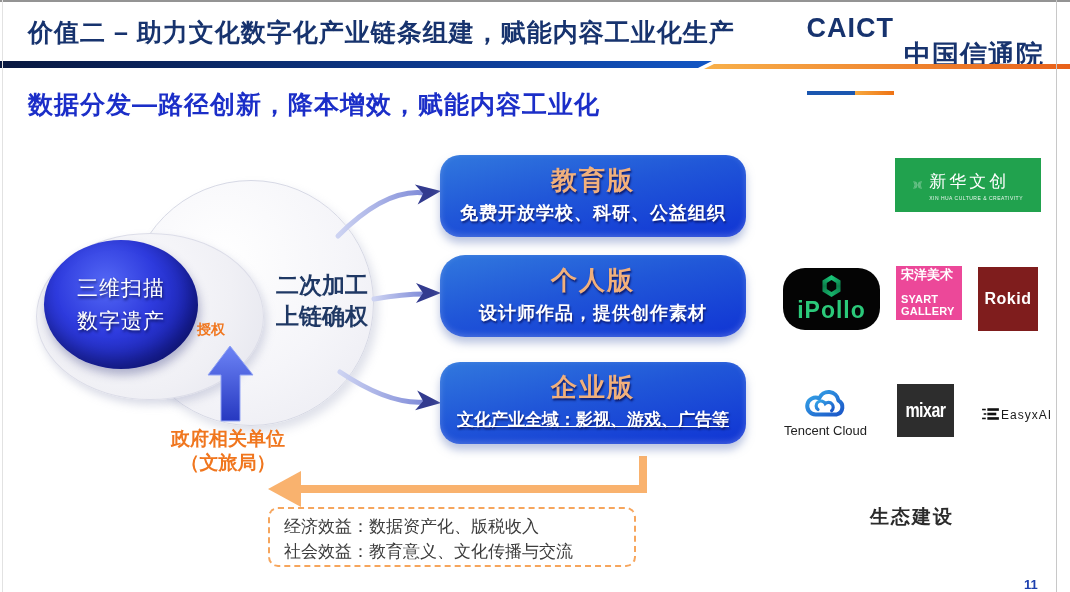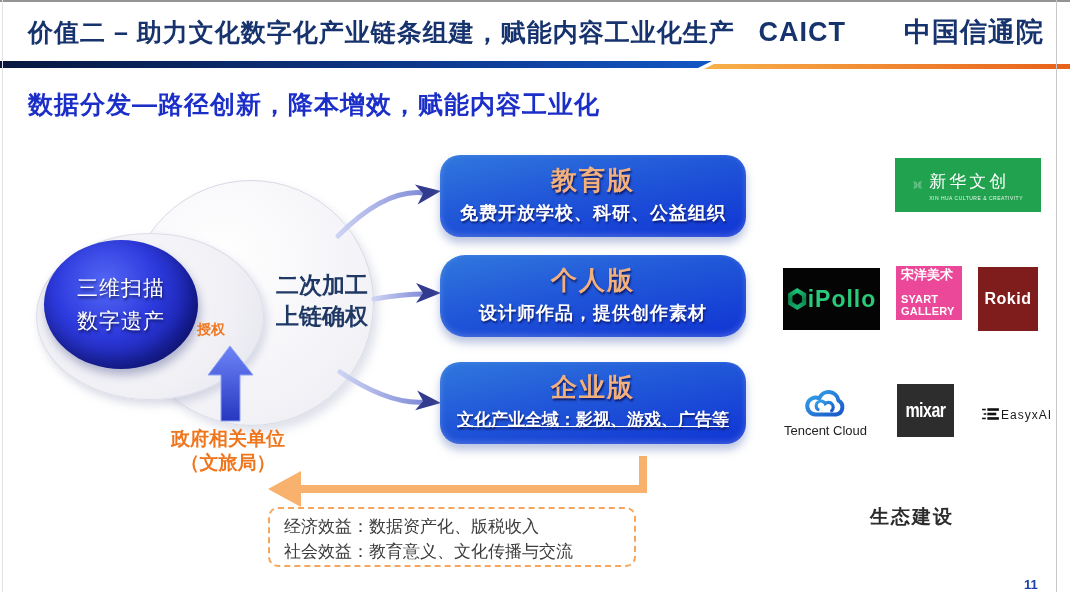--- a/index.html
+++ b/index.html
@@ -9,21 +9,21 @@
   .abs { position:absolute; }
 
   
   .frame-top   { left:0; top:0; width:1070px; height:2px; background:#949494; }
   .frame-right { left:1056px; top:0; width:1px; height:592px; background:#C8C8C8; }
   .frame-left  { left:2px; top:0; width:1px; height:592px; background:#E2E2E2; }
 
   
   .page-title { left:28px; top:16px; font-size:25px; font-weight:bold; color:#17336E; letter-spacing:1px; white-space:nowrap; }
   .brand { right:26px; top:14px; display:flex; align-items:center; gap:10px; }
-  .brand-acronym-wrap { display:flex; flex-direction:row;gap:48px; }
+  .brand-acronym-wrap { display:flex; flex-direction:column;gap:48px; }
   .brand-acronym { font-size:27px; font-weight:bold; color:#17336E; letter-spacing:1px; line-height:28px; }
   .brand-underline { display:flex; height:4px; margin-top:1px; }
   .brand-underline .u-blue { flex:1.25; background:#1B57B0; }
   .brand-underline .u-orange { flex:1; background:linear-gradient(90deg,#F7A93F,#EE7214); }
   .brand-name { font-size:27px; font-weight:bold; color:#17336E; letter-spacing:1px; }
 
   .divider-blue { left:0; top:61px; width:712px; height:7px;
     background:linear-gradient(90deg,#08173F,#0E3F9A 70%,#1256C4);
     clip-path:polygon(0 0,100% 0,calc(100% - 14px) 100%,0 100%); }
   .divider-orange { left:704px; top:64px; width:366px; height:5px;
@@ -66,21 +66,21 @@
 
   .eco-label { left:870px; top:504px; font-size:19px; font-weight:bold; color:#2B2B2B; letter-spacing:2px; }
   .page-number { left:1024px; top:557px; font-size:13px; font-weight:bold; color:#1C3FAE;margin-top:20px; }
 
   
   .p-xinhua { left:895px; top:158px; width:146px; height:54px; background:#21A24E; display:flex; align-items:center; padding:0 18px; gap:7px; }
   .xh-col { display:flex; flex-direction:column; }
   .xh-name { color:#fff; font-size:17px; letter-spacing:3px; font-weight:400; white-space:nowrap; }
   .xh-tag { color:#fff; font-size:5px; letter-spacing:.5px; opacity:.9; margin-top:2px; white-space:nowrap; }
 
-  .p-ipollo { left:783px; top:268px; width:97px; height:62px; background:#040404; display:flex; flex-direction:row; align-items:center; justify-content:center; }
+  .p-ipollo { left:783px; top:268px; width:97px; height:62px; background:#040404; display:flex; flex-direction:column; align-items:center; justify-content:center;border-radius:22px; }
   .hex { width:21px; height:22px; clip-path:polygon(50% 0,93% 25%,93% 75%,50% 100%,7% 75%,7% 25%);
     background:conic-gradient(from 180deg,#16B26B,#0C7F4B,#19C578,#0C7F4B,#16B26B); position:relative; }
   .hex::after { content:""; position:absolute; inset:5px; clip-path:polygon(50% 0,93% 25%,93% 75%,50% 100%,7% 75%,7% 25%); background:#040404; }
   .ipollo-name { color:#2BC97A; font-size:23px; font-weight:bold; letter-spacing:1px; line-height:26px; }
 
   .p-syart { left:896px; top:266px; width:66px; height:54px; background:#ec4899; color:#fff; padding:0 5px; }
   .syart-cn { font-size:13px; font-weight:bold; white-space:nowrap; }
   .syart-en { margin-top:9px; font-size:11px; font-weight:bold; line-height:12px; letter-spacing:.2px; }
 
   .p-rokid { left:978px; top:267px; width:60px; height:64px; background:#7f1d1d; display:flex; align-items:center; justify-content:center; }

